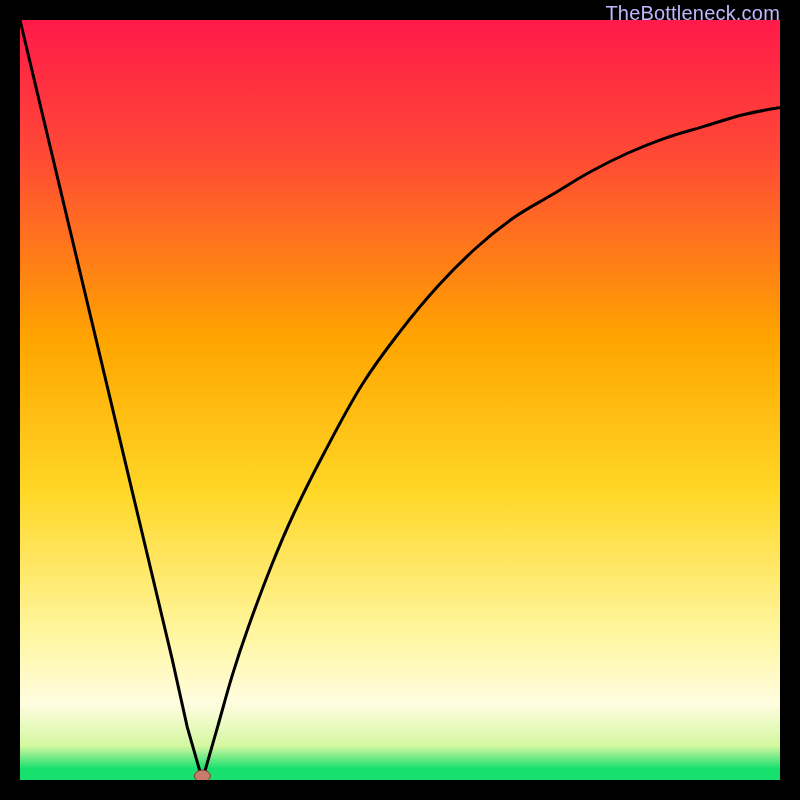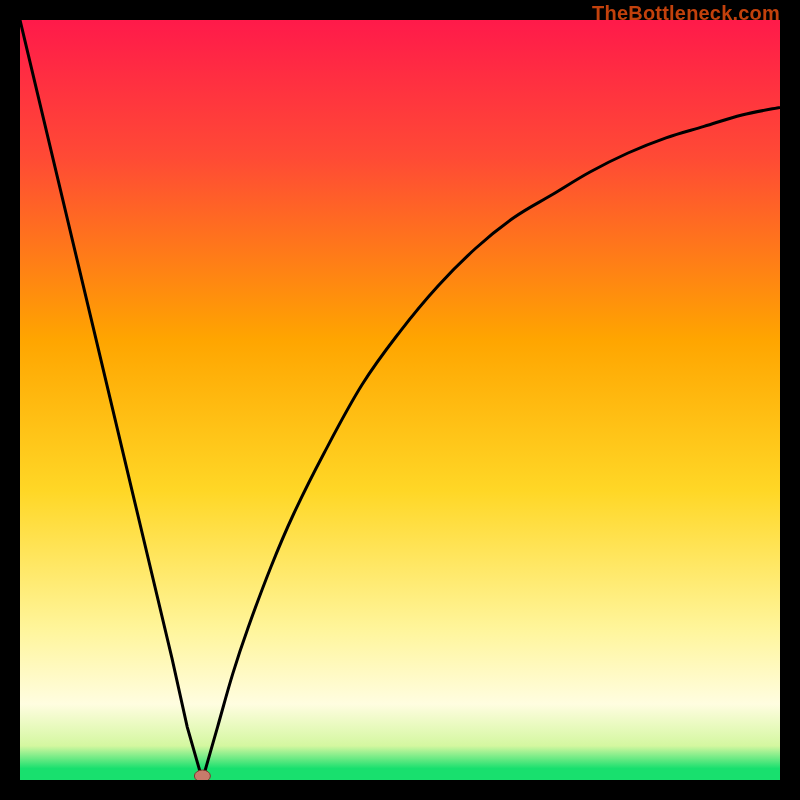--- a/index.html
+++ b/index.html
@@ -23,23 +23,23 @@
     position: absolute;
     left: 0;
     top: 0;
     width: 760px;
     height: 760px;
   }
   .watermark {
     position: absolute;
     top: 2px;
     right: 20px;
-    color: #c2410c;
+    color: #c4b5fd;
     font-size: 20px;
-    font-weight: 700;
+    font-weight: 400;
     letter-spacing: 0.2px;
   }
   svg {
     display: block;
   }
 </style>
 </head>
 <body>
 
 <div class="watermark">TheBottleneck.com</div>

